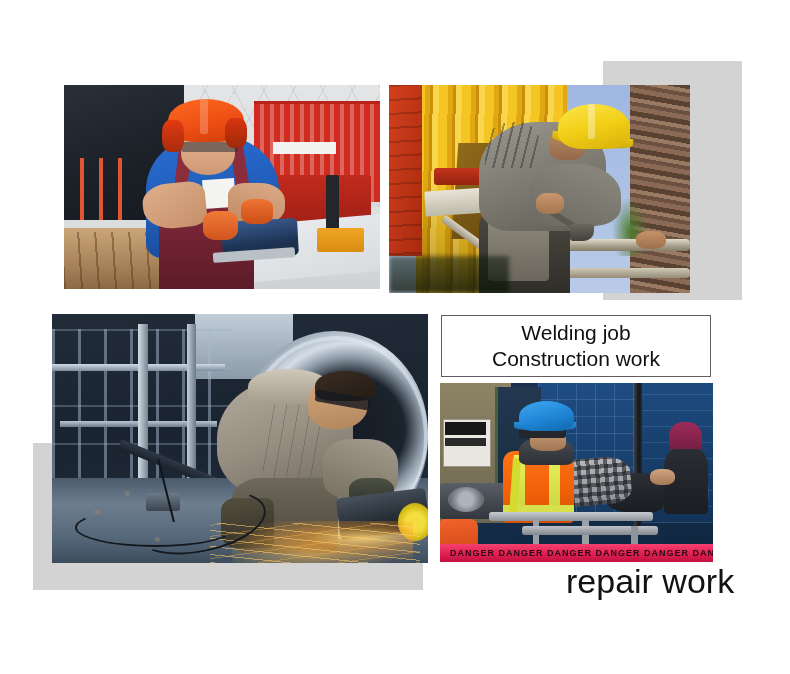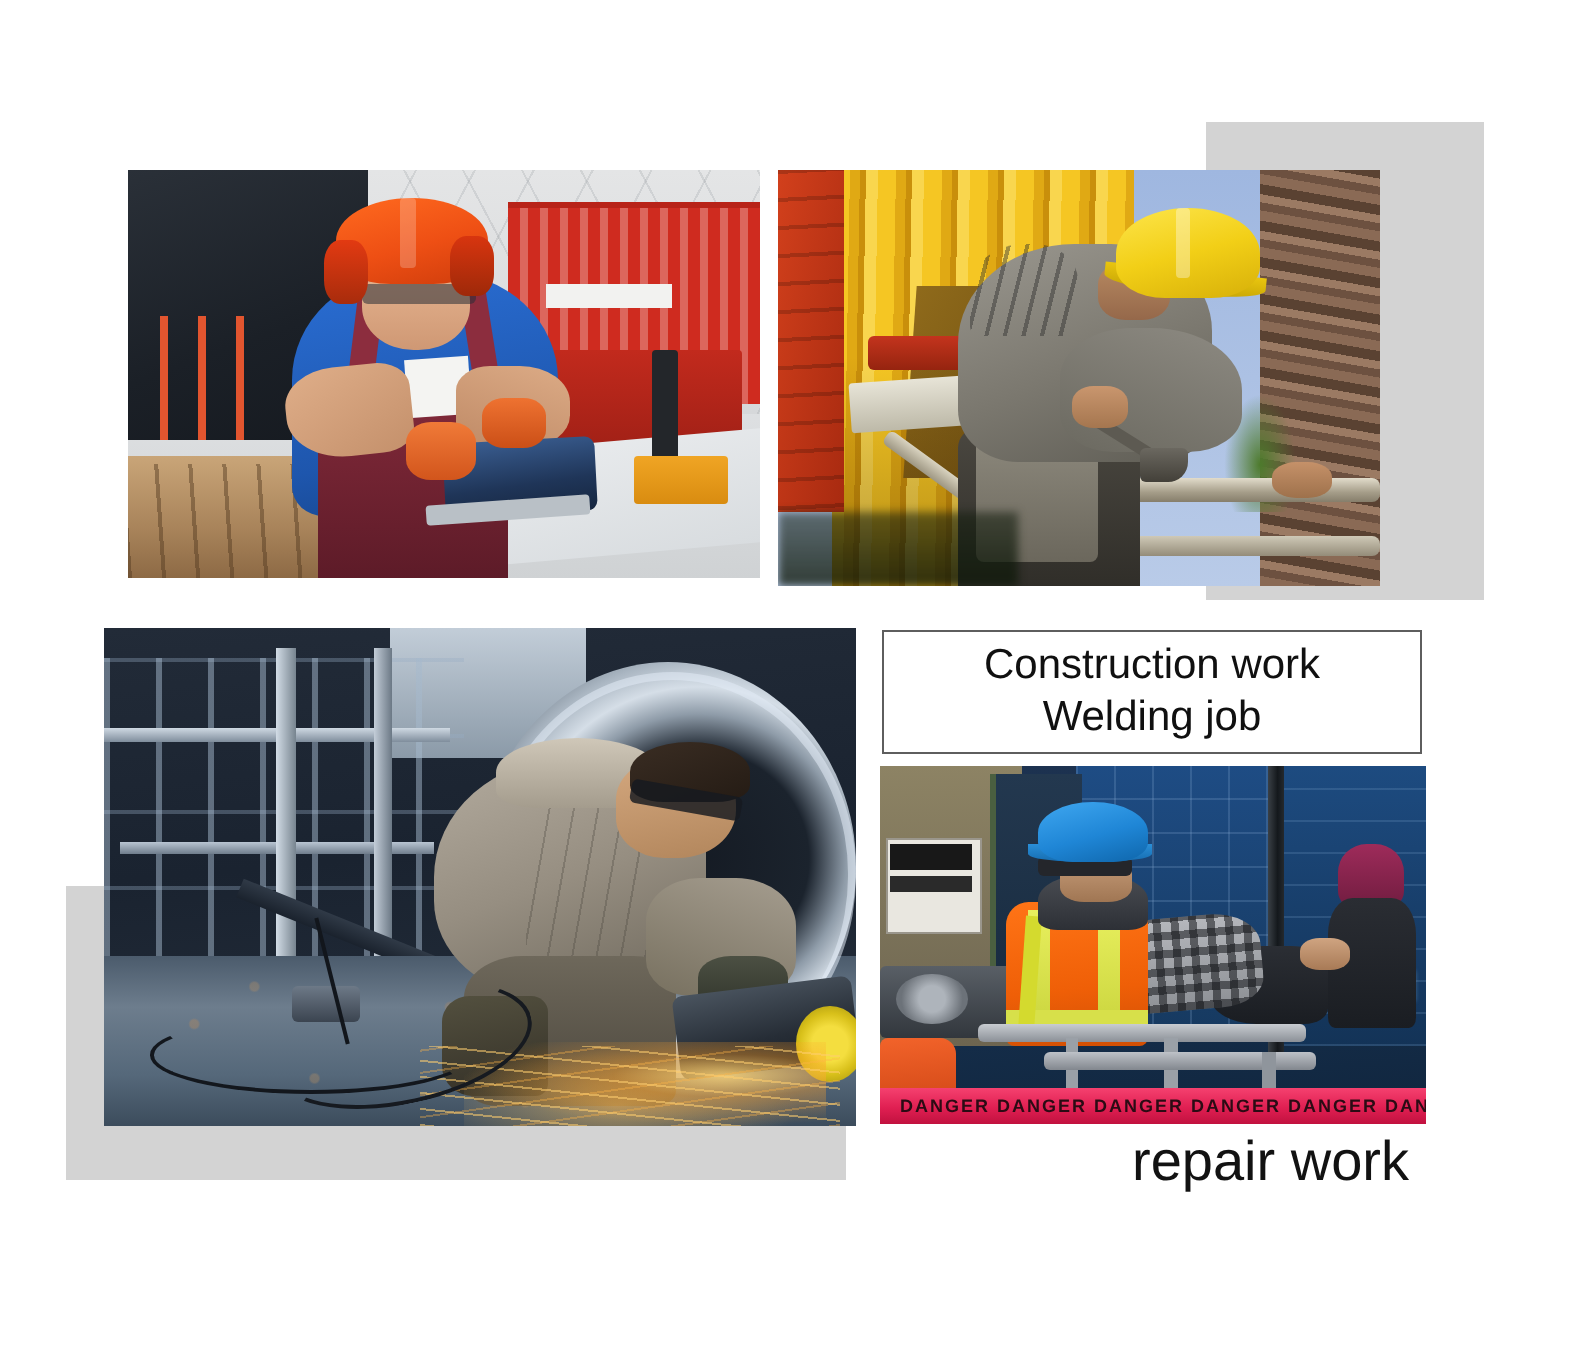--- a/index.html
+++ b/index.html
@@ -738,21 +738,21 @@
     color: #101010;
     line-height: 26px;
   }
 
   
   .repair-label {
     position: absolute;
     left: 566px;
     top: 566px;
     font-family: "Liberation Sans", sans-serif;
-    font-size: 28px;
+    font-size: 34px;
     font-weight: 400;
     color: #121212;
     white-space: nowrap;
     line-height: 30px;
   }
 </style>
 </head>
 <body>
 
 <div id="stage">
@@ -890,19 +890,19 @@
     <div class="layer" id="p4-bench-leg1"></div>
     <div class="layer" id="p4-bench-leg2"></div>
     <div class="layer" id="p4-bench2"></div>
     <div class="layer" id="p4-bench-leg3"></div>
     <div class="layer" id="p4-orangebox"></div>
     <div class="layer" id="p4-tape"></div>
     <div class="layer" id="p4-tape-text">DANGER     DANGER     DANGER     DANGER     DANGER     DAN</div>
   </div>
 
   <div class="caption-box">
+    <span>Welding job</span>
     <span>Construction work</span>
-    <span>Welding job</span>
   </div>
 
   <div class="repair-label">repair work</div>
 
 </div>
 
 </body></html>

